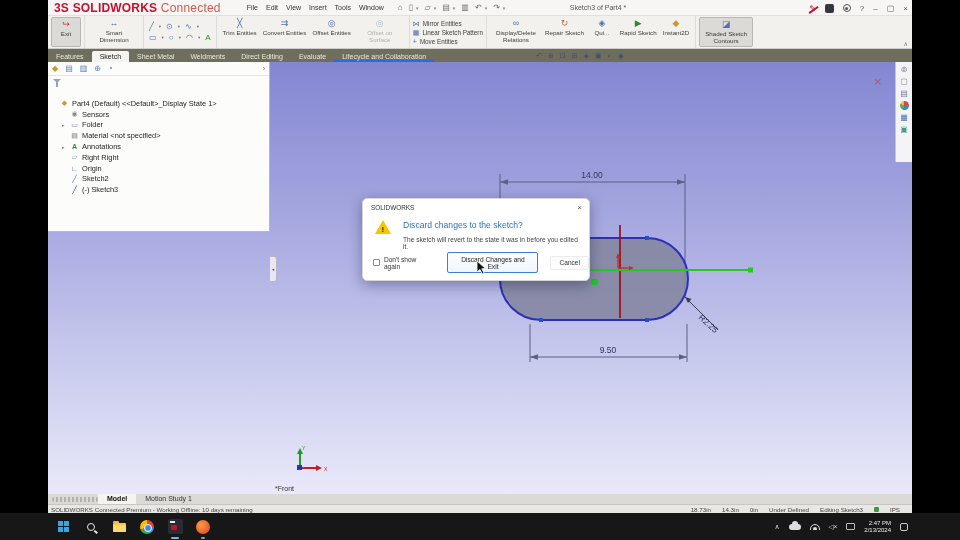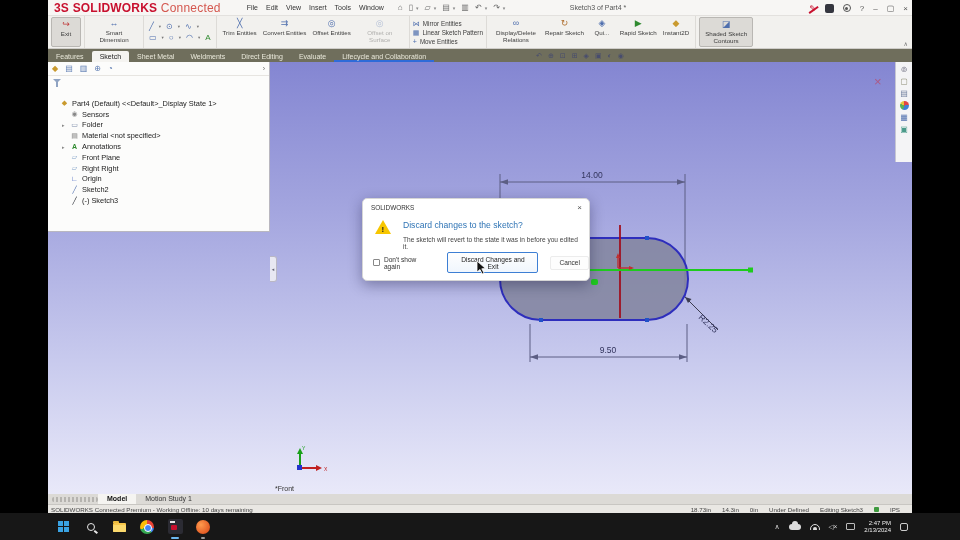--- a/index.html
+++ b/index.html
@@ -367,25 +367,20 @@
           <span>Material &lt;not specified&gt;</span>
         </div>
       <div class="trow">
           <span class="tcaret">▸</span>
           <span class="ticon ic-anno">A</span>
           <span>Annotations</span>
         </div>
       <div class="trow">
           <span class="tcaret"></span>
           <span class="ticon ic-plane">▱</span>
-          <span>Front Plane</span>
-        </div>
-      <div class="trow">
-          <span class="tcaret"></span>
-          <span class="ticon ic-plane">▱</span>
           <span>Right Right</span>
         </div>
       <div class="trow">
           <span class="tcaret"></span>
           <span class="ticon ic-origin">∟</span>
           <span>Origin</span>
         </div>
       <div class="trow">
           <span class="tcaret"></span>
           <span class="ticon ic-sketch">╱</span>

